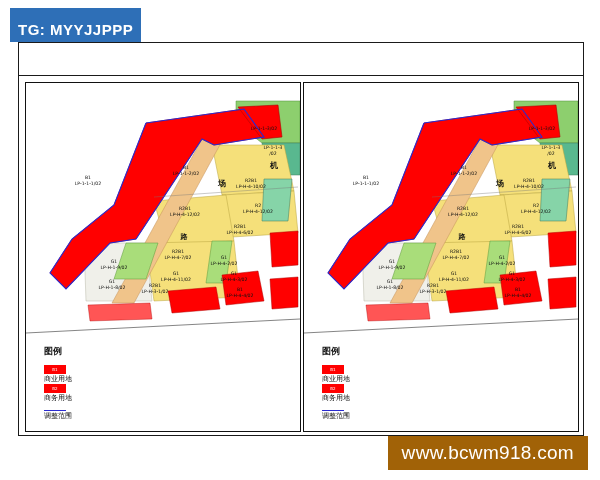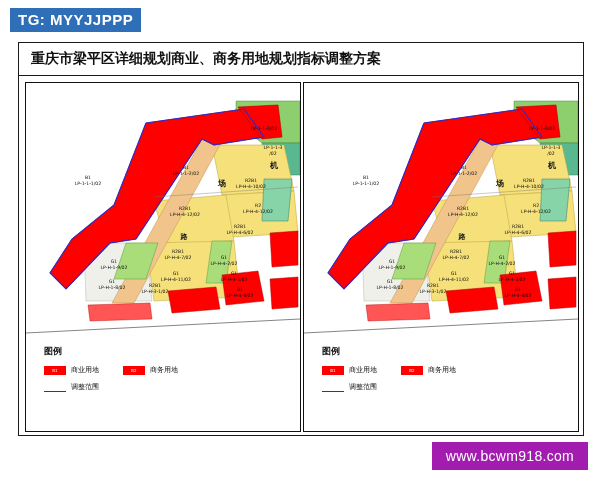--- a/index.html
+++ b/index.html
@@ -9,28 +9,28 @@
     font-family:"Liberation Sans", sans-serif;
     position:relative;
     overflow:hidden;
   }
   .tg-badge{
     position:absolute;left:10px;top:8px;
     background:#2e6fb7;
     color:#ffffff;
     font-weight:bold;
     font-size:15px;
-    padding:3px 8px 4px 8px;
+    padding:13px 8px 4px 8px;
     letter-spacing:0.5px;
   }
   .watermark{
     position:absolute;right:12px;bottom:10px;
-    background:#a21caf;
+    background:#a16207;
     color:#ffffff;
-    font-size:14px;
+    font-size:19px;
     padding:6px 14px;
     letter-spacing:0.3px;
   }
   
   .sheet{
     position:absolute;
     left:18px;top:42px;
     width:564px;height:392px;
     background:#ffffff;
     border:1px solid #1a1a1a;
@@ -74,22 +74,23 @@
   .legend{
     position:absolute;left:18px;top:262px;
     width:246px;height:78px;
   }
   .legend-title{
     font-size:9px;font-weight:bold;color:#111;
     font-family:"DejaVu Sans", sans-serif;
     margin-bottom:7px;
   }
   .legend-row{
-    display:flex;align-items:flex-end;
+    display:flex;align-items:flex-start;
     margin-bottom:7px;
+    flex-direction:column;
   }
   .legend-swatch{
     width:22px;height:9px;
     margin-right:5px;
     display:flex;align-items:center;justify-content:center;
     font-size:4px;color:#ffffff;
     font-family:"DejaVu Sans", sans-serif;
     overflow:hidden;
   }
   .legend-text{
@@ -118,21 +119,20 @@
   }
 </style>
 </head>
 <body>
 
 <div class="tg-badge">TG: MYYJJPPP</div>
 
 <div class="sheet">
 
   <div class="sheet-header">
-    <div class="sheet-title">重庆市梁平区详细规划商业、商务用地规划指标调整方案</div>
   </div>
 
   <div class="panels">
 
     <div class="panel panel-left">
       <div class="panel-label">修改前</div>
 
       <div class="map">
         <svg width="274" height="258" viewBox="0 0 274 258">
 

